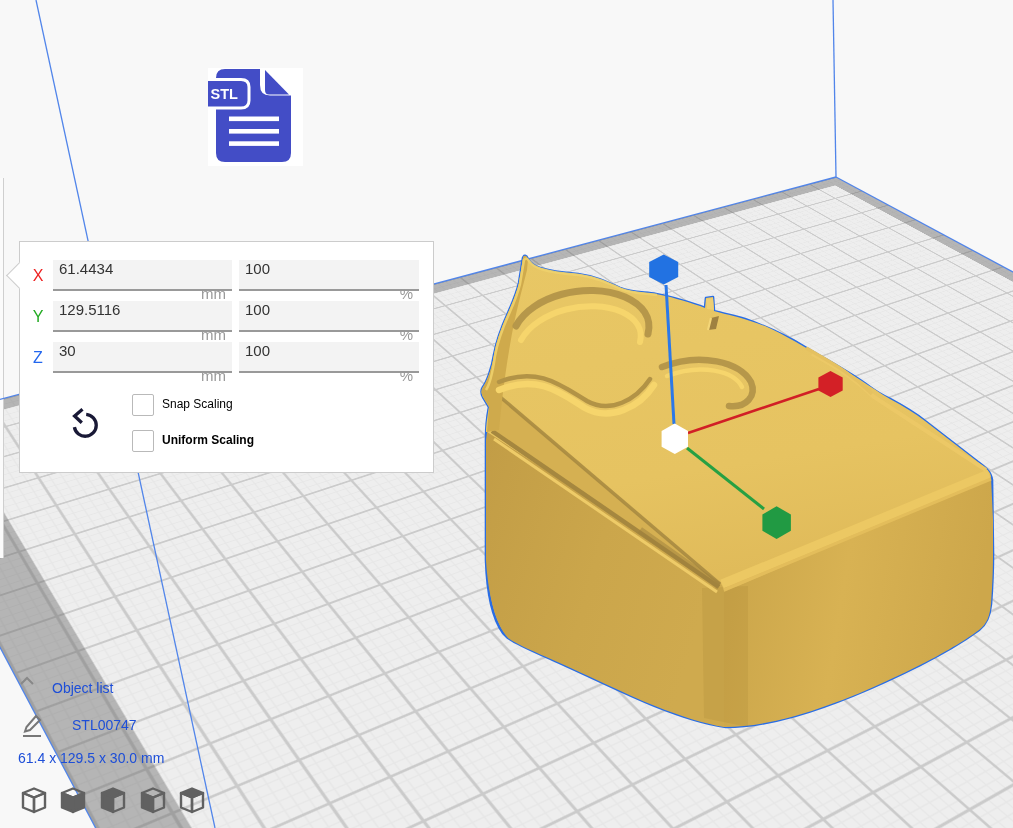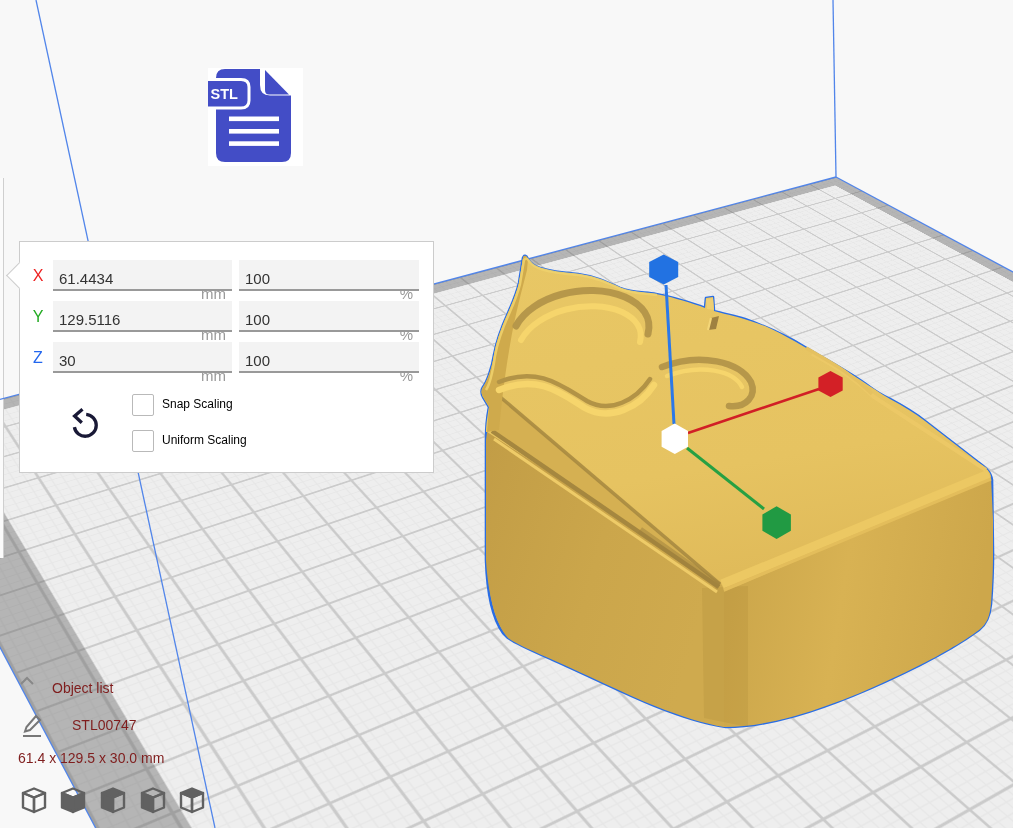--- a/index.html
+++ b/index.html
@@ -19,27 +19,27 @@
   .svgabs{position:absolute;left:0;top:0;}
   
   #panel{position:absolute;left:19px;top:241px;width:415px;height:232px;
     background:#ffffff;border:1px solid #cccccc;box-sizing:border-box;}
   #notch{position:absolute;left:-10px;top:24px;width:18px;height:18px;
     background:#ffffff;border-left:1px solid #cccccc;border-bottom:1px solid #cccccc;
     transform:rotate(45deg);}
   .axislbl{position:absolute;width:18px;text-align:center;font-size:16px;font-weight:normal;}
   .field{position:absolute;height:29px;background:#f3f3f3;border-bottom:2px solid #999999;
     font-size:15px;color:#333;}
-  .field .val{position:absolute;left:6px;top:10px;}
+  .field .val{position:absolute;left:6px;top:0;}
   .field .unit{position:absolute;right:6px;top:5px;color:#999;margin-top:20px;}
   .chk{position:absolute;width:20px;height:20px;background:#fff;border:1px solid #b9b9b9;
     border-radius:2px;}
   .chklbl{position:absolute;font-size:12px;color:#000000;}
   
-  .gtext{position:absolute;color:#7f1d1d;font-size:14px;}
+  .gtext{position:absolute;color:#1d4ed8;font-size:14px;}
 </style>
 </head>
 <body>
 <div id="stage">
   <div id="plate">
       <div id="plateborder"></div>
     </div>
 
   <div style="position:absolute;left:0;top:178px;width:3px;height:380px;background:#fbfbfb;border-right:1px solid #cfcfcf;"></div>
 
@@ -164,21 +164,21 @@
         <span class="val">100</span>
         <span class="unit">%</span>
       </div>
     <svg style="position:absolute;left:46px;top:164px;" width="40" height="40" viewBox="0 0 40 40">
       <path d="M 20.2 8.3 A 11 11 0 1 1 8.4 21.1" fill="none" stroke="#191936" stroke-width="3.3"></path>
       <path d="M 16.5 3.2 L 8.6 10.0 L 15.8 16.8" fill="none" stroke="#191936" stroke-width="3.3"></path>
     </svg>
     <div class="chk" style="left:112px;top:152px;"></div>
     <div class="chklbl" style="left:142px;top:155px;">Snap Scaling</div>
     <div class="chk" style="left:112px;top:188px;"></div>
-    <div class="chklbl" style="left:142px;top:191px;">Uniform Scaling</div>
+    <div class="chklbl" style="left:142px;top:191px;font-weight:bold;">Uniform Scaling</div>
   </div>
 
   <svg class="svgabs" style="left:19px;top:675px;" width="16" height="12">
       <path d="M2 9 L8 3 L14 9" fill="none" stroke="#888" stroke-width="2"></path>
     </svg>
   <div class="gtext" style="left:52px;top:680px;position:absolute;">Object list</div>
   <svg class="svgabs" style="left:22px;top:714px;" width="20" height="24">
     <path d="M14 2 L18 6 L8 16 L3 17.5 L4.5 13 Z" fill="none" stroke="#777" stroke-width="2"></path>
     <line x1="1" y1="22" x2="19" y2="22" stroke="#777" stroke-width="2"></line>
   </svg>

